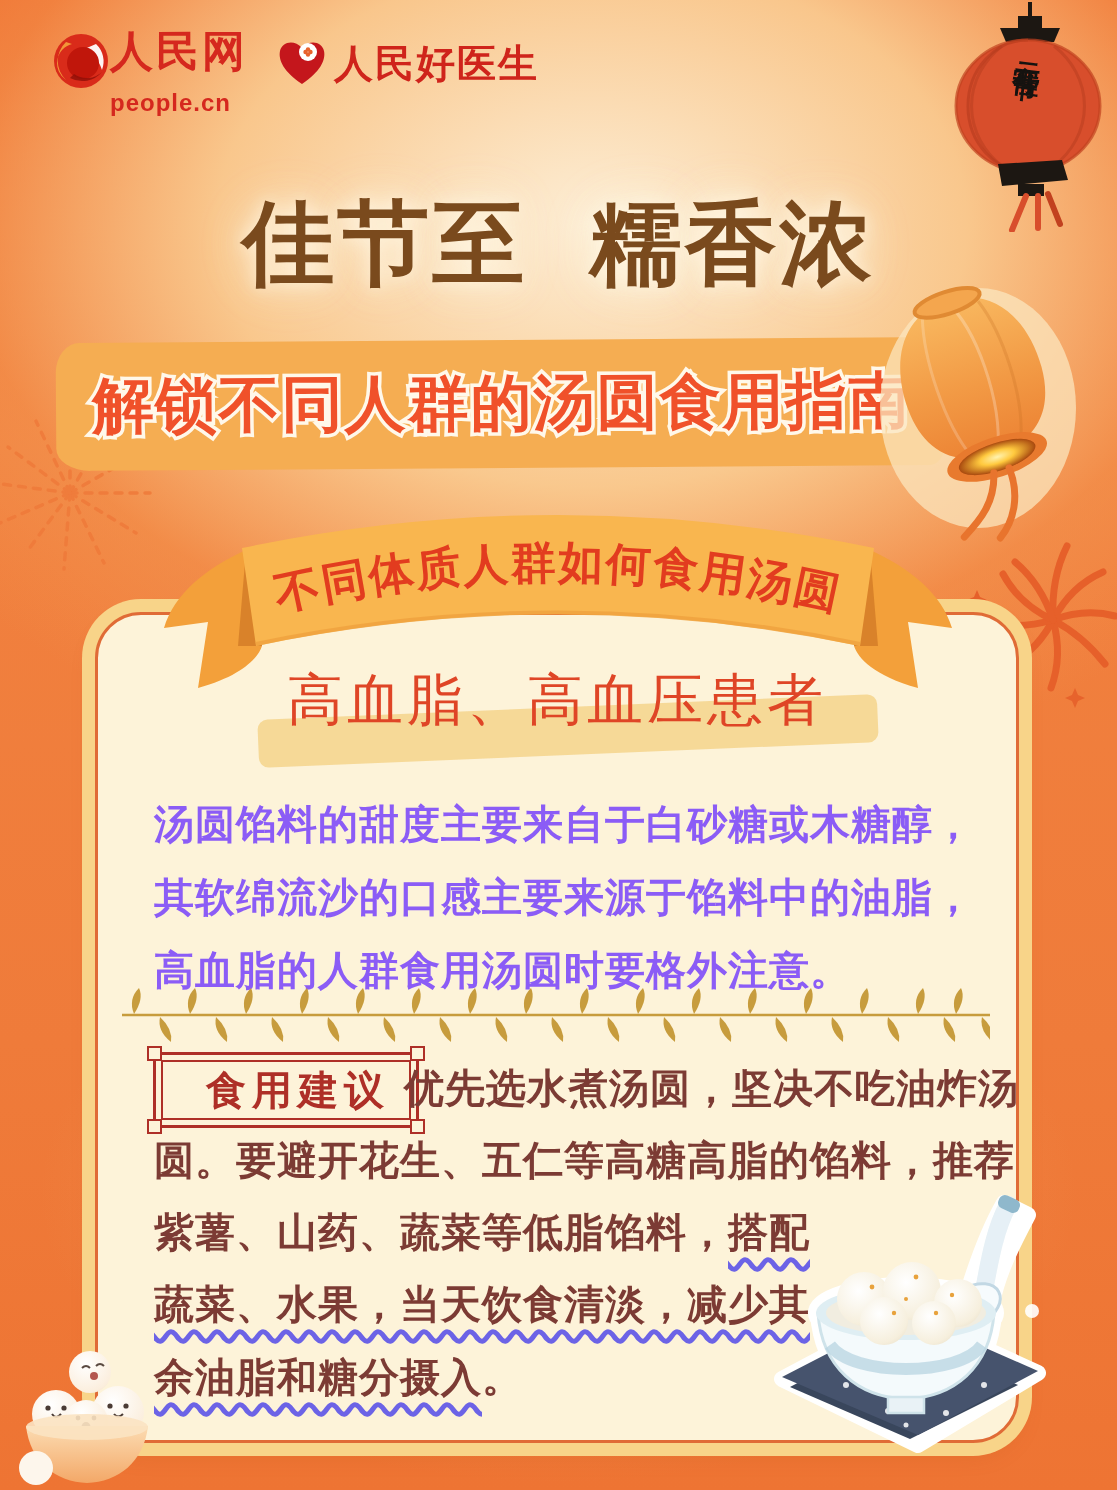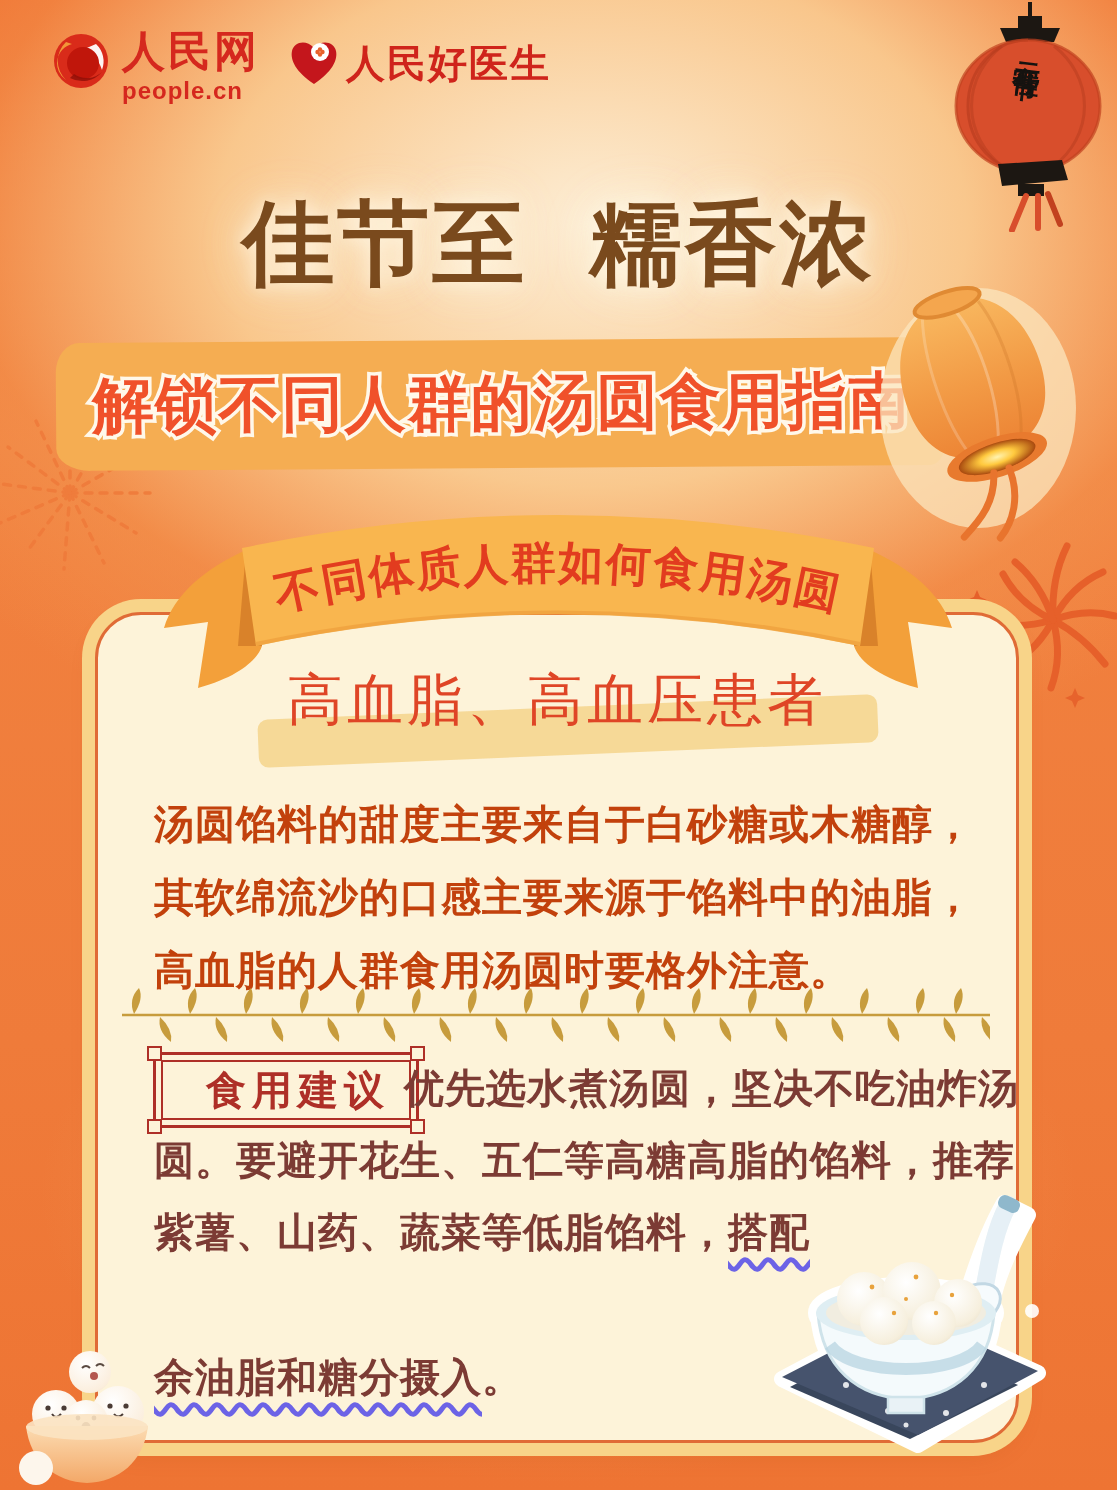--- a/index.html
+++ b/index.html
@@ -9,24 +9,24 @@
     background-color:#ed6f31;
     background-image:
       radial-gradient(ellipse 80% 42% at 53% 15%, rgba(253,240,216,.98) 0%, rgba(250,208,150,.9) 42%, rgba(244,155,85,.45) 70%, rgba(238,116,52,0) 92%),
       radial-gradient(ellipse 62% 26% at 50% 80%, rgba(250,176,110,.55) 0%, rgba(238,114,52,0) 75%),
       linear-gradient(180deg,#ef6c2d 0%,#f1813f 30%,#ef7b3a 70%,#ee7433 100%);
   }
   .abs{position:absolute;}
 
   
   .hdr{left:52px;top:30px;display:flex;align-items:flex-start;gap:26px;z-index:8;}
-  .brand1{display:flex;align-items:flex-start;gap:12px;}
+  .brand1{display:flex;align-items:flex-start;gap:0;}
   .brand1-txt{display:flex;flex-direction:column;line-height:1;}
   .brand1-name{font-size:43px;font-weight:800;color:#d5281e;letter-spacing:3px;font-family:"Liberation Serif","DejaVu Serif",serif;}
-  .brand1-sub{font-size:24px;font-weight:700;color:#d5281e;margin-top:6px;letter-spacing:1px;}
+  .brand1-sub{font-size:24px;font-weight:700;color:#d5281e;margin-top:18px;letter-spacing:1px;}
   .brand2{display:flex;align-items:center;gap:4px;margin-top:4px;}
   .brand2-name{font-size:39px;font-weight:800;color:#cf241b;letter-spacing:2px;font-family:"Liberation Serif","DejaVu Serif",serif;}
 
   
   .lantern-wrap{left:942px;top:2px;width:170px;height:230px;z-index:7;}
   .lantern-text{
     left:1000px;top:40px;width:40px;height:150px;z-index:8;
     writing-mode:vertical-rl;text-orientation:upright;
     font-size:27px;font-weight:800;color:#161310;letter-spacing:4px;
     transform:rotate(7deg);font-family:"Liberation Serif","DejaVu Serif",serif;
@@ -62,21 +62,21 @@
   
   .card{
     left:95px;top:612px;width:918px;height:825px;z-index:2;
     background:#fdf3d9;border:3px solid #e06b36;border-radius:46px;
     box-shadow:0 0 0 13px #f8d489, 0 10px 24px rgba(170,70,10,.18);
   }
   .heading-hl{left:160px;top:92px;width:620px;height:48px;background:#f5d38b;opacity:.85;
     transform:rotate(-2.4deg);border-radius:10px;z-index:0;}
   .heading{left:0;top:48px;width:100%;text-align:center;z-index:1;
     font-size:56px;font-weight:400;color:#df4526;letter-spacing:4px;}
-  .para-line{left:56px;font-size:40px;font-weight:600;color:#c2410c;letter-spacing:1px;white-space:nowrap;z-index:1;}
+  .para-line{left:56px;font-size:40px;font-weight:600;color:#8b5cf6;letter-spacing:1px;white-space:nowrap;z-index:1;}
   .divider{left:24px;top:372px;z-index:1;}
 
   .tag-frame{
     left:55px;top:437px;width:236px;height:70px;z-index:2;
     border:3px solid #ae2f27;background:#fdf3d9;
     display:flex;align-items:center;justify-content:center;padding-left:24px;
   }
   .tag-frame .inner{position:absolute;inset:5px;border:2px solid #ae2f27;}
   .tf-c{position:absolute;width:11px;height:11px;border:2.5px solid #ae2f27;background:#fdf3d9;}
   .tf-c.tl{left:-9px;top:-9px;} .tf-c.tr{right:-9px;top:-9px;}
@@ -259,20 +259,21 @@
       <div class="tf-c tl"></div>
       <div class="tf-c tr"></div>
       <div class="tf-c bl"></div>
       <div class="tf-c br"></div>
       <span class="tag-label">食用建议</span>
     </div>
 
     <div class="abs adv-line" style="left:306px;top:446px;">优先选水煮汤圆，坚决不吃油炸汤</div>
     <div class="abs adv-line" style="left:56px;top:518px;">圆。要避开花生、五仁等高糖高脂的馅料，推荐</div>
     <div class="abs adv-line" style="left:56px;top:590px;"><span>紫薯、山药、蔬菜等低脂馅料，</span><span class="u-wavy">搭配</span></div>
+    <div class="abs adv-line" style="left:56px;top:662px;"><span class="u-wavy">蔬菜、水果，当天饮食清淡，减少其</span></div>
     <div class="abs adv-line" style="left:56px;top:735px;"><span class="u-wavy">余油脂和糖分摄入</span><span>。</span></div>
 
     <div class="abs bowl-illu">
       <svg width="330" height="300" viewBox="0 0 330 300">
         <defs>
           <radialGradient id="ballG" cx=".4" cy=".35" r=".8">
             <stop offset="0" stop-color="#ffffff"></stop>
               <stop offset=".75" stop-color="#f6efdd"></stop>
               <stop offset="1" stop-color="#e9dfc8"></stop>
           </radialGradient>

